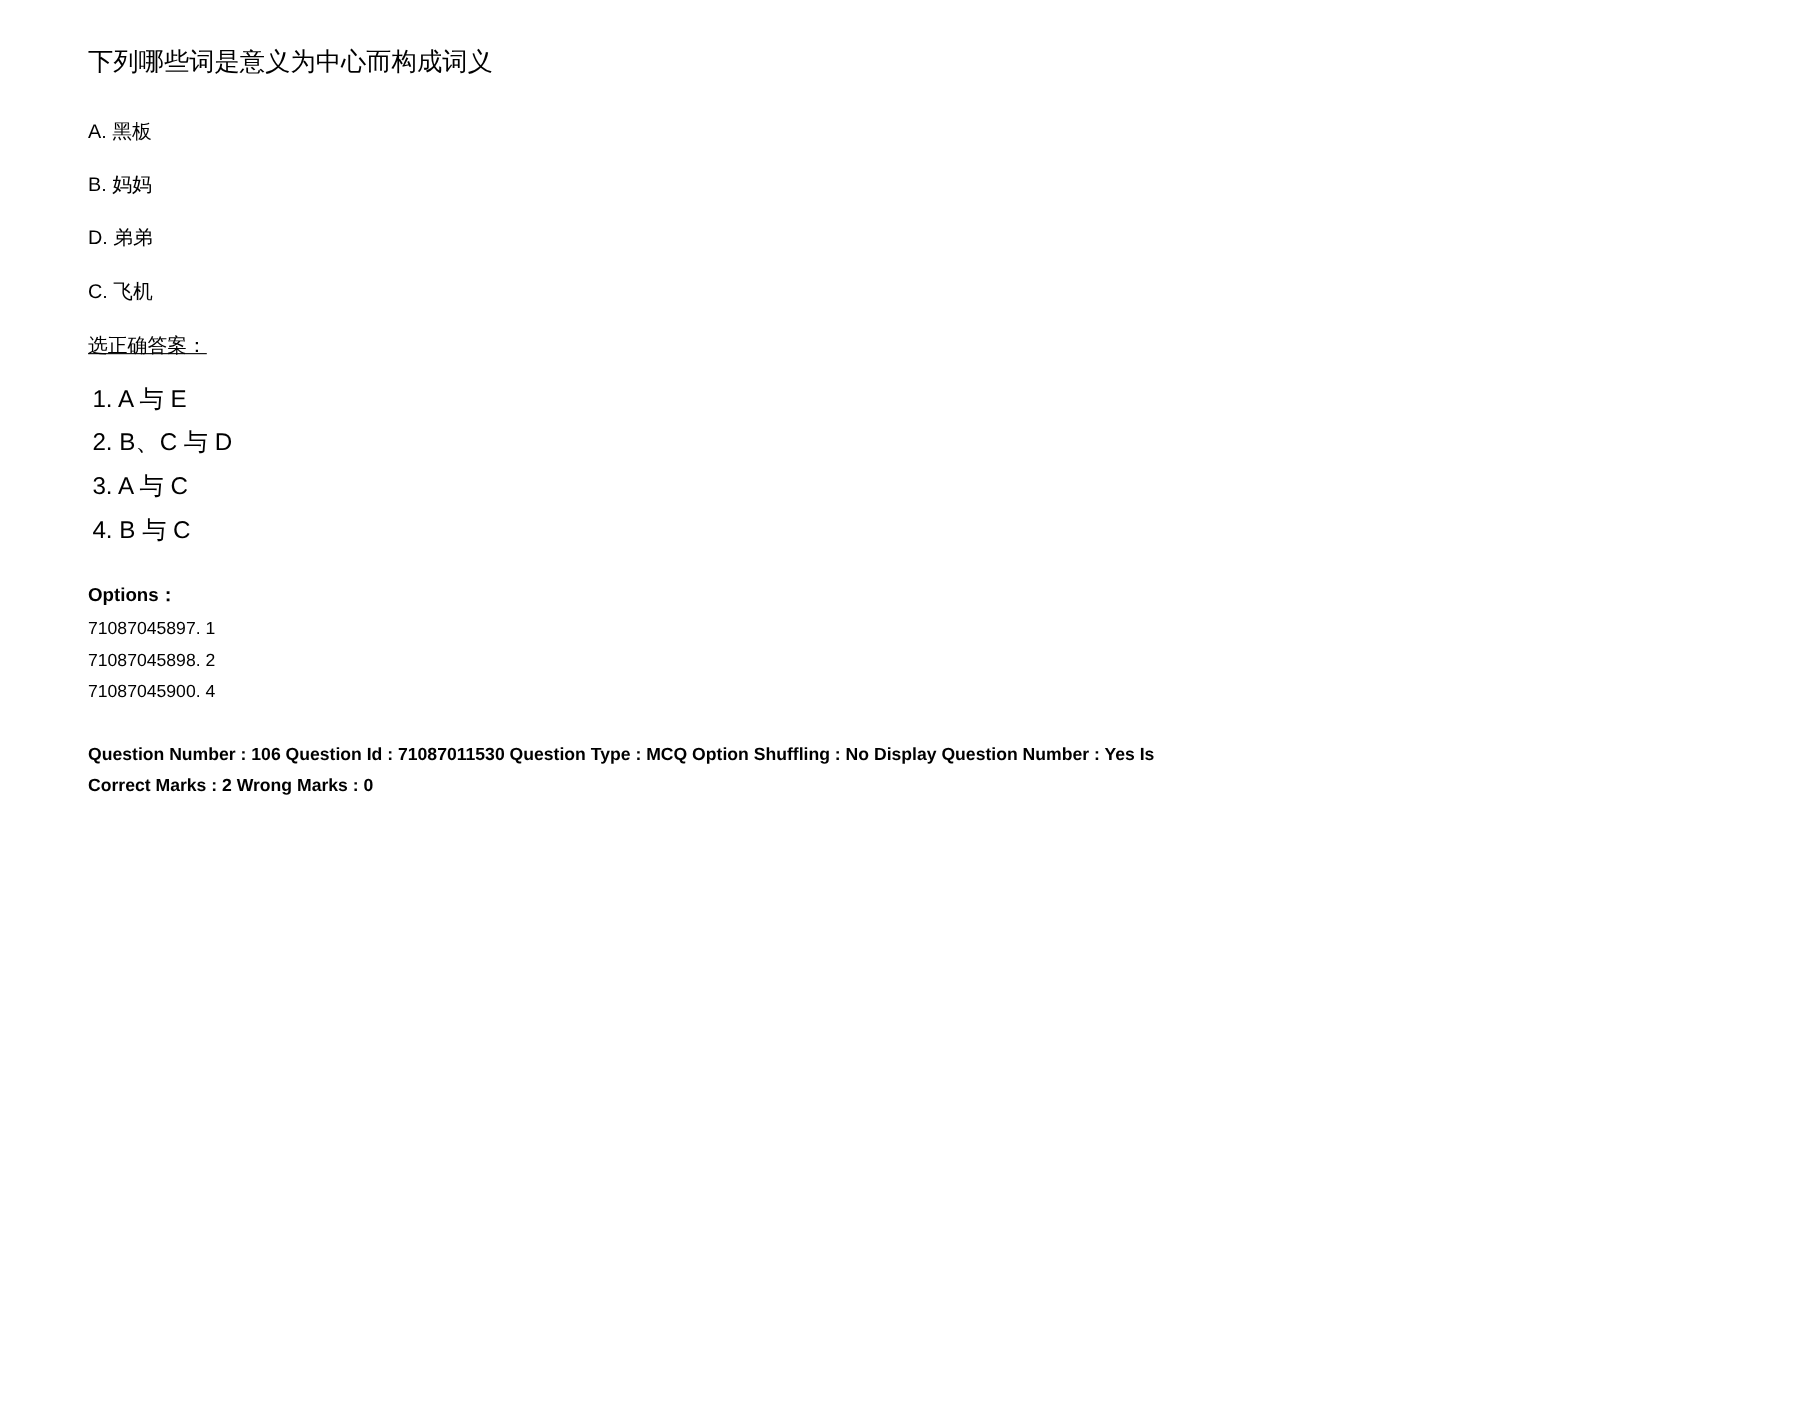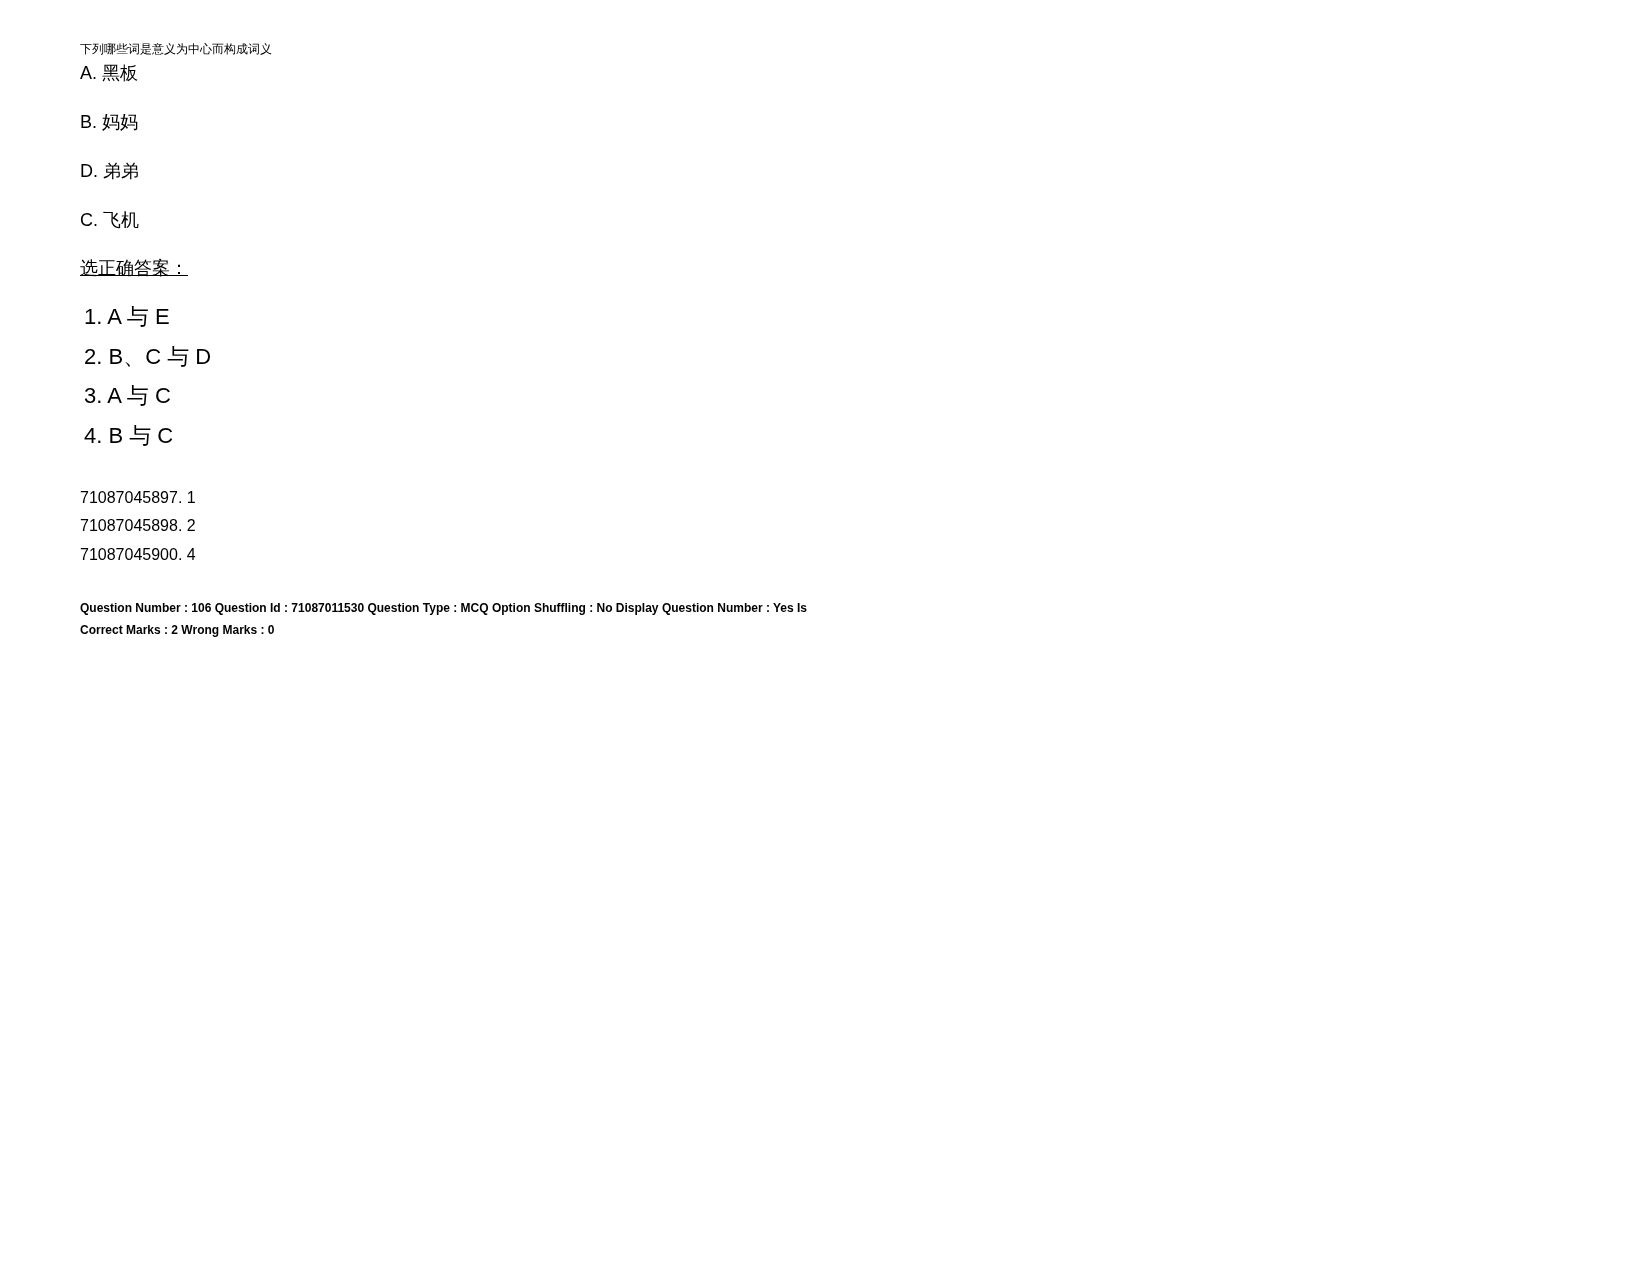--- a/index.html
+++ b/index.html
@@ -10,22 +10,24 @@
     body {
       background: #ffffff;
       font-family: Arial, sans-serif;
       font-size: 16px;
       color: #000000;
       width: 1650px;
       min-height: 1275px;
       padding: 40px 80px;
     }
     .question-text {
-      font-size: 12px;
+      font-size: 23px;
+      margin-bottom: 28px;
       line-height: 1.6;
+      font-family: Liberation Mono, monospace;
     }
     .option {
       font-size: 18px;
       margin-bottom: 20px;
       line-height: 1.6;
     }
     .correct-answer-label {
       font-size: 18px;
       margin-top: 10px;
       margin-bottom: 14px;
@@ -50,21 +52,21 @@
       margin-bottom: 6px;
     }
     .options-item {
       font-size: 16px;
       line-height: 1.8;
     }
     .meta-section {
       margin-top: 20px;
     }
     .meta-line {
-      font-size: 12px;
+      font-size: 16px;
       font-weight: bold;
       line-height: 1.8;
     }
   </style>
 </head>
 <body>
 
 <div>
   <p class="question-text">下列哪些词是意义为中心而构成词义</p>
 
@@ -79,20 +81,21 @@
   <p class="correct-answer-label">选正确答案：</p>
 
   <ul class="answer-list">
     <li>1. A 与 E</li>
     <li>2. B、C 与 D</li>
     <li>3. A 与 C</li>
     <li>4. B 与 C</li>
   </ul>
 
   <div class="options-section">
+    <p class="options-heading">Options：</p>
     <p class="options-item">71087045897. 1</p>
     <p class="options-item">71087045898. 2</p>
     <p class="options-item">71087045900. 4</p>
   </div>
 
   <div class="meta-section">
     <p class="meta-line">Question Number : 106 Question Id : 71087011530 Question Type : MCQ Option Shuffling : No Display Question Number : Yes Is</p>
     <p class="meta-line">Correct Marks : 2 Wrong Marks : 0</p>
   </div>
 </div>

